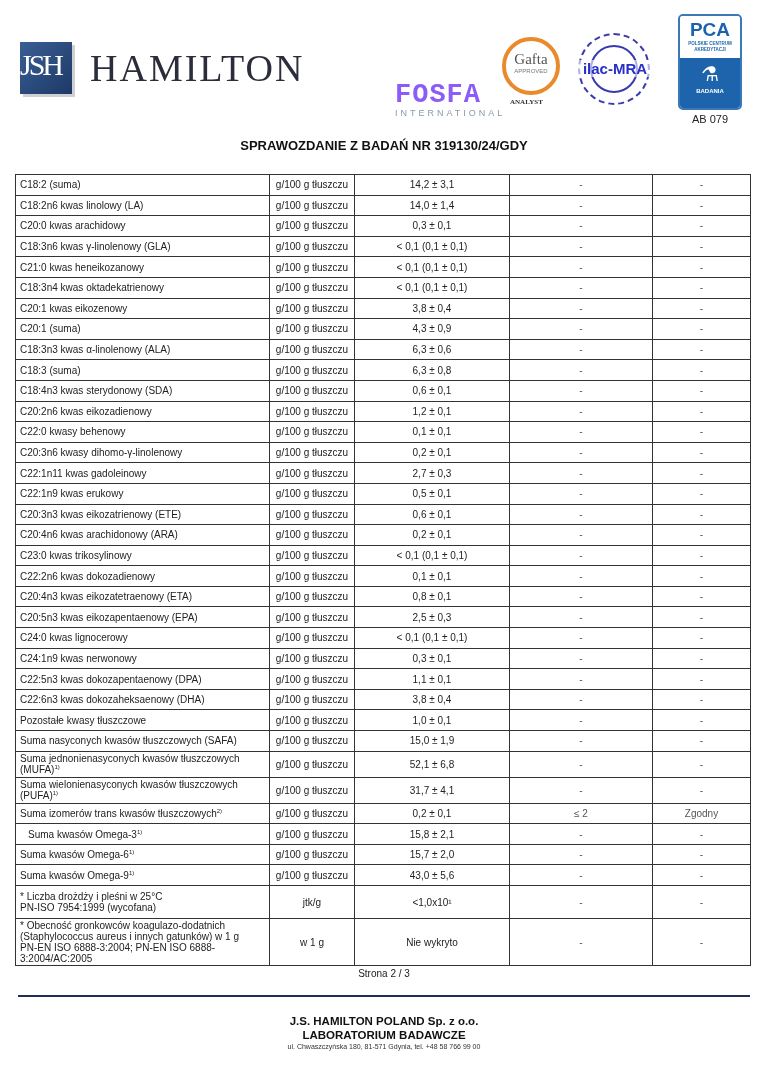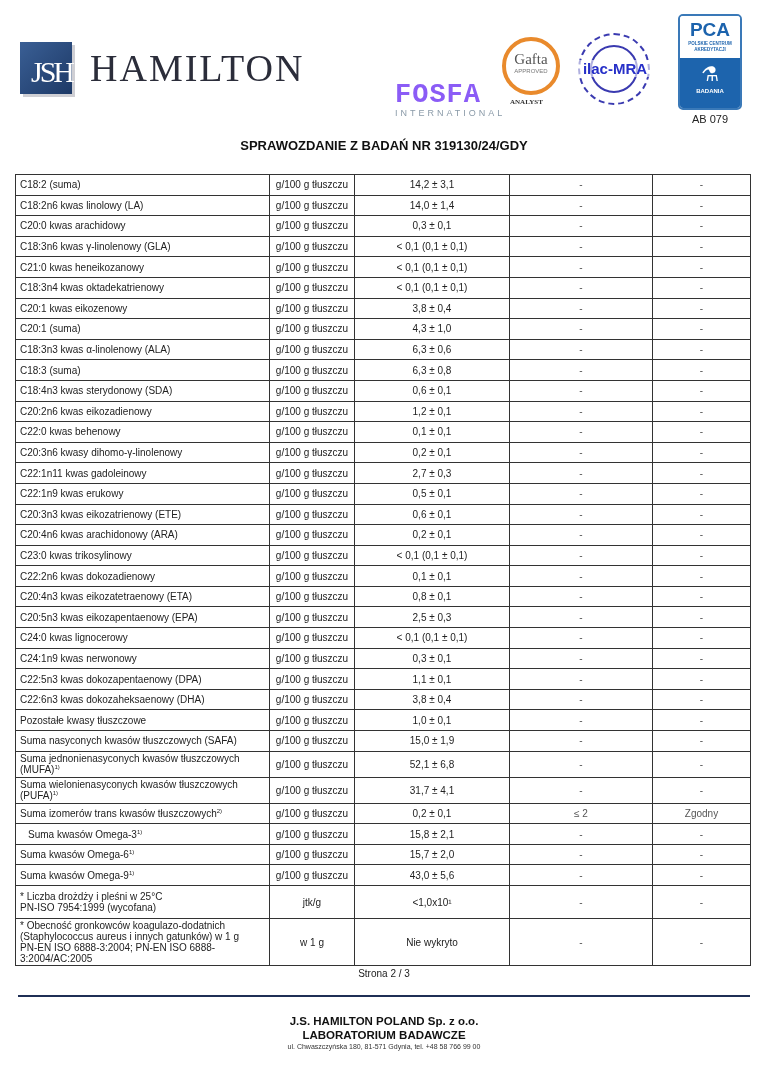--- a/index.html
+++ b/index.html
@@ -3,21 +3,21 @@
 <meta charset="utf-8">
 <style>
   html, body { margin: 0; padding: 0; background: #ffffff; }
   body { width: 768px; height: 1086px; position: relative; overflow: hidden;
          font-family: "Liberation Sans", "DejaVu Sans", sans-serif; color: #222; }
 
   .header { position: absolute; left: 0; top: 0; width: 768px; height: 130px; }
   .logo-jsh { position: absolute; left: 20px; top: 42px; width: 52px; height: 52px;
               background: linear-gradient(135deg, #3a5f95 0%, #1d3966 100%);
               box-shadow: 3px 3px 0 #cfcfd4; }
-  .logo-jsh span { position: absolute; left: 0; top: 13px; width: 52px; text-align: right;
+  .logo-jsh span { position: absolute; left: 0; top: 6px; width: 52px; text-align: left;
                    color: #fff; font-family: "Liberation Serif", serif; font-size: 30px; letter-spacing: -3px; }
   .logo-hamilton { position: absolute; left: 90px; top: 46px; font-family: "Liberation Serif", serif;
                    font-size: 38px; letter-spacing: 2px; color: #2b2d3a; }
 
   .logo-fosfa { position: absolute; left: 395px; top: 50px; }
   .logo-fosfa .big { font-family: Liberation Mono, monospace; font-weight: bold; font-size: 27px;
                      color: #8b5cf6; letter-spacing: 1px; margin-top: 30px; }
   .logo-fosfa .small { font-size: 9px; color: #8a9aa8; letter-spacing: 3px; margin-top: -2px; }
 
   .logo-gafta { position: absolute; left: 502px; top: 37px; width: 58px; height: 58px; border-radius: 50%;
@@ -155,21 +155,21 @@
       <tr>
         <td class="c-name"><span style="white-space: pre-line;">C20:1 kwas eikozenowy</span></td>
         <td class="c-unit"><span style="white-space: pre-line;">g/100 g tłuszczu</span></td>
         <td class="c-res"><span style="white-space: pre-line;">3,8 ± 0,4</span></td>
         <td class="c-req"><span style="white-space: pre-line;">-</span></td>
         <td class="c-ass"><span style="white-space: pre-line;">-</span></td>
       </tr>
       <tr>
         <td class="c-name"><span style="white-space: pre-line;">C20:1 (suma)</span></td>
         <td class="c-unit"><span style="white-space: pre-line;">g/100 g tłuszczu</span></td>
-        <td class="c-res"><span style="white-space: pre-line;">4,3 ± 1,0</span></td>
+        <td class="c-res"><span style="white-space: pre-line;">4,3 ± 0,9</span></td>
         <td class="c-req"><span style="white-space: pre-line;">-</span></td>
         <td class="c-ass"><span style="white-space: pre-line;">-</span></td>
       </tr>
       <tr>
         <td class="c-name"><span style="white-space: pre-line;">C18:3n3 kwas α-linolenowy (ALA)</span></td>
         <td class="c-unit"><span style="white-space: pre-line;">g/100 g tłuszczu</span></td>
         <td class="c-res"><span style="white-space: pre-line;">6,3 ± 0,6</span></td>
         <td class="c-req"><span style="white-space: pre-line;">-</span></td>
         <td class="c-ass"><span style="white-space: pre-line;">-</span></td>
       </tr>
@@ -188,21 +188,21 @@
         <td class="c-ass"><span style="white-space: pre-line;">-</span></td>
       </tr>
       <tr>
         <td class="c-name"><span style="white-space: pre-line;">C20:2n6 kwas eikozadienowy</span></td>
         <td class="c-unit"><span style="white-space: pre-line;">g/100 g tłuszczu</span></td>
         <td class="c-res"><span style="white-space: pre-line;">1,2 ± 0,1</span></td>
         <td class="c-req"><span style="white-space: pre-line;">-</span></td>
         <td class="c-ass"><span style="white-space: pre-line;">-</span></td>
       </tr>
       <tr>
-        <td class="c-name"><span style="white-space: pre-line;">C22:0 kwas behenowy</span></td>
+        <td class="c-name"><span style="white-space: pre-line;">C22:0 kwasy behenowy</span></td>
         <td class="c-unit"><span style="white-space: pre-line;">g/100 g tłuszczu</span></td>
         <td class="c-res"><span style="white-space: pre-line;">0,1 ± 0,1</span></td>
         <td class="c-req"><span style="white-space: pre-line;">-</span></td>
         <td class="c-ass"><span style="white-space: pre-line;">-</span></td>
       </tr>
       <tr>
         <td class="c-name"><span style="white-space: pre-line;">C20:3n6 kwasy dihomo-γ-linolenowy</span></td>
         <td class="c-unit"><span style="white-space: pre-line;">g/100 g tłuszczu</span></td>
         <td class="c-res"><span style="white-space: pre-line;">0,2 ± 0,1</span></td>
         <td class="c-req"><span style="white-space: pre-line;">-</span></td>

